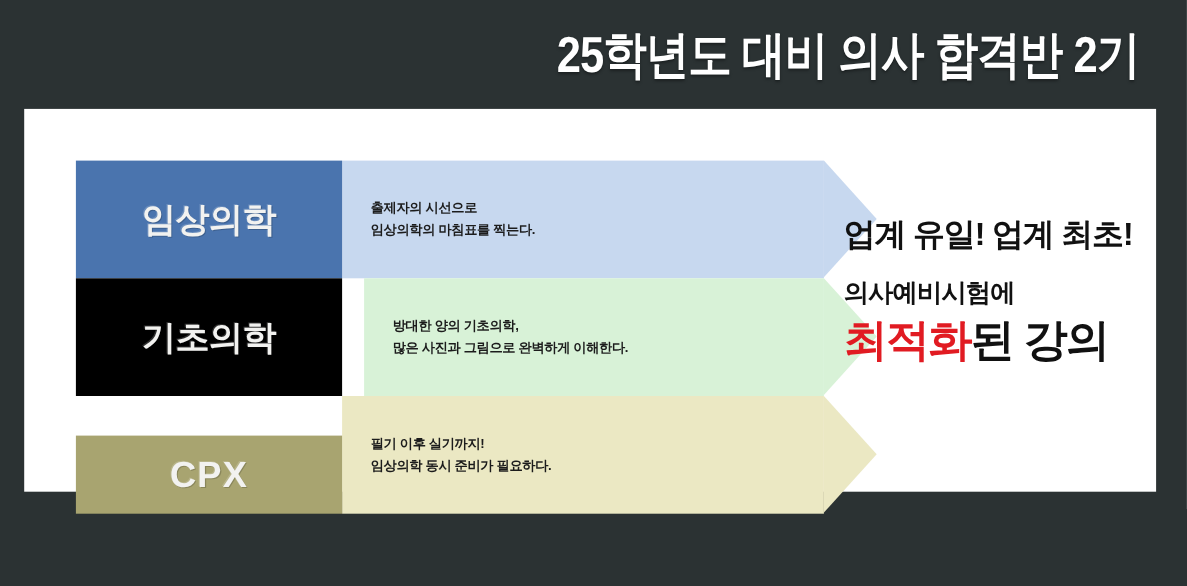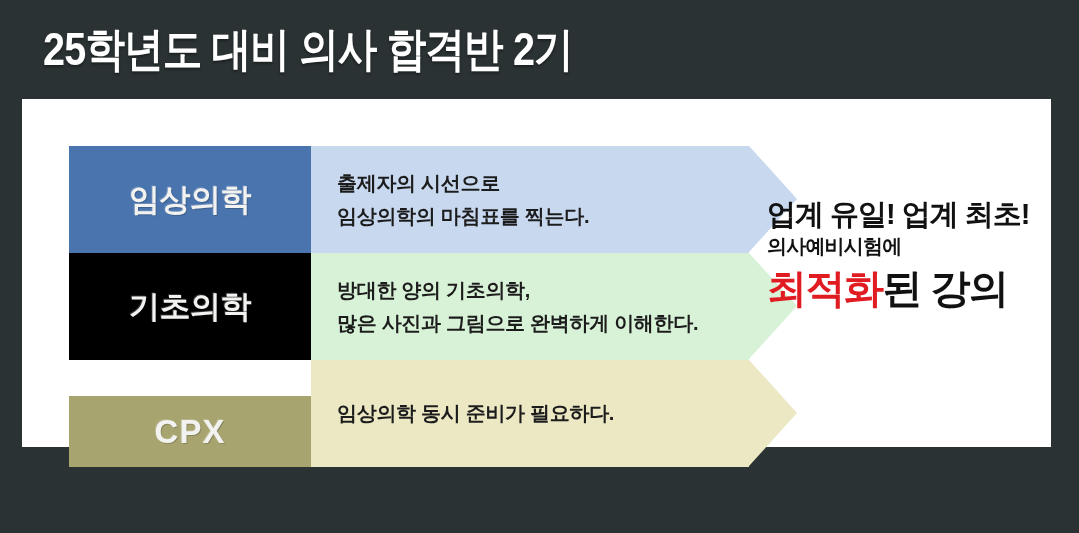--- a/index.html
+++ b/index.html
@@ -17,21 +17,21 @@
 
   
   .title-bar {
     position: absolute;
     left: 0;
     top: 0;
     width: 1079px;
     height: 99px;
     display: flex;
     align-items: center;
-    justify-content: flex-start;
+    justify-content: flex-end;
   }
   .title-text {
     color: #ffffff;
     font-size: 46px;
     font-weight: 700;
     letter-spacing: -1px;
     transform: scaleX(0.86);
     transform-origin: center center;
     white-space: nowrap;
     text-shadow: 0 1px 0 #1d2324, 0 2px 3px rgba(0,0,0,0.35);
@@ -100,34 +100,34 @@
     height: 0;
     border-top: 53.5px solid transparent;
     border-bottom: 53.5px solid transparent;
     border-left-width: 48px;
     border-left-style: solid;
   }
   .chev-lines {
     position: relative;
     z-index: 2;
     color: #1c1c1c;
-    font-size: 20px;
+    font-size: 12px;
     font-weight: 700;
     line-height: 1.62;
     letter-spacing: -0.3px;
     white-space: nowrap;
   }
 
   
   .row-clinical .chev-label { background: #4a74ae; }
   .row-clinical .chev-body  { background: #c7d8ef; }
   .row-clinical .chev-arrow { border-left-color: #c7d8ef; }
 
   .row-basic .chev-label { background: #000000; }
-  .row-basic .chev-body  { background: #d8f2d7; }
+  .row-basic .chev-body  { background: #d8f2d7; margin-left: 20px; }
   .row-basic .chev-arrow { border-left-color: #d8f2d7; }
 
   .row-cpx .chev-label { background: #a8a470; margin-top: 36px; }
   .row-cpx .chev-body  { background: #ebe8c3; }
   .row-cpx .chev-arrow { border-left-color: #ebe8c3; }
 
   
   .promo {
     position: absolute;
     left: 745px;
@@ -137,22 +137,22 @@
   }
   .promo-line-1 {
     font-size: 29px;
     font-weight: 700;
     color: #111111;
     letter-spacing: -1px;
     white-space: nowrap;
     line-height: 1.1;
   }
   .promo-line-2 {
-    margin-top: 4px;
-    font-size: 20px;
+    margin-top: 23px;
+    font-size: 23px;
     font-weight: 700;
     color: #111111;
     letter-spacing: -0.8px;
     white-space: nowrap;
     line-height: 1.1;
   }
   .promo-line-3 {
     margin-top: 8px;
     font-size: 40px;
     font-weight: 700;
@@ -202,20 +202,21 @@
       </div>
     </div>
 
     <div class="chevron-row row-cpx">
       <div class="chev-label">
         <span class="chev-label-text latin">CPX</span>
       </div>
       <div class="chev-body">
         <div class="chev-arrow"></div>
         <div class="chev-lines">
+          <div>필기 이후 실기까지!</div>
           <div>임상의학 동시 준비가 필요하다.</div>
         </div>
       </div>
     </div>
 
   </div>
 
   <div class="promo">
     <div class="promo-line-1">업계 유일! 업계 최초!</div>
     <div class="promo-line-2">의사예비시험에</div>

